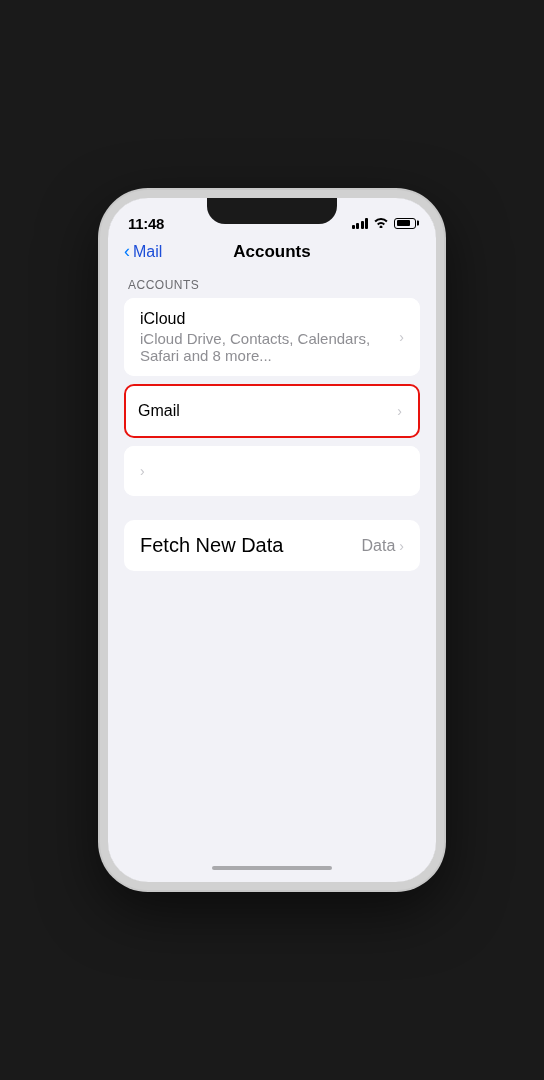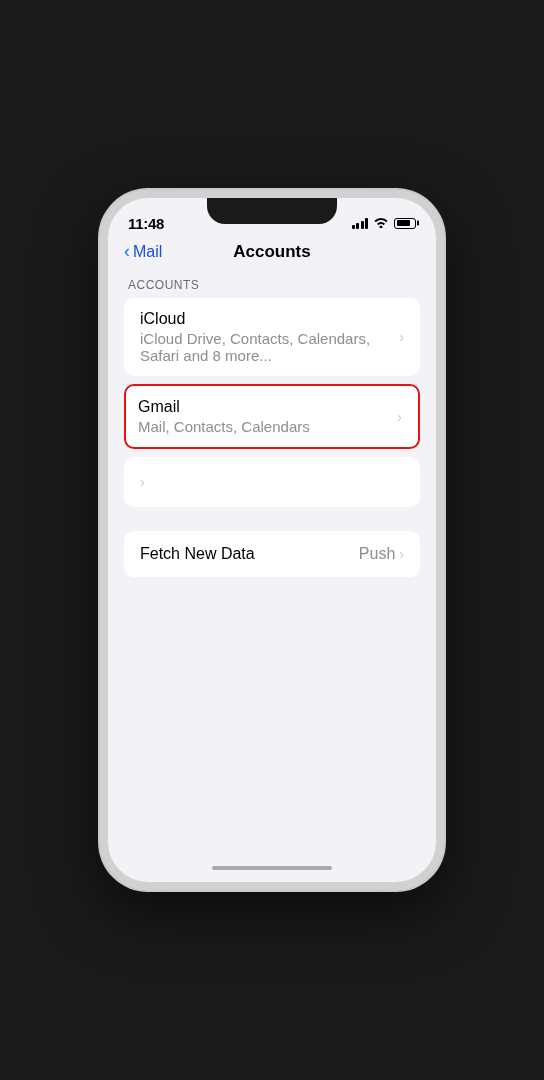--- a/index.html
+++ b/index.html
@@ -300,21 +300,21 @@
 
     .fetch-item {
       display: flex;
       align-items: center;
       justify-content: space-between;
       padding: 14px 16px;
       cursor: pointer;
     }
 
     .fetch-label {
-      font-size: 16px;
+      font-size: 20px;
       color: #000;
       text-align: right;
     }
 
     .fetch-right {
       display: flex;
       align-items: center;
       gap: 4px;
       color: #8e8e93;
       font-size: 16px;
@@ -389,21 +389,20 @@
               <span class="chevron-right">›</span>
             </div>
           </div>
         </div>
 
         <div style="margin-top: 0; margin-bottom: 0; margin-left: 0; margin-right: 0; padding: 8px 0;">
           <div class="gmail-row">
             <div class="list-item">
               <div class="list-item-left">
                 <span class="list-item-title">Gmail</span>
-                <span class="list-item-subtitle">Mail, Contacts, Calendars</span>
               </div>
               <div class="list-item-right">
                 <span class="chevron-right">›</span>
               </div>
             </div>
           </div>
         </div>
 
         <div class="list-group">
           <div class="list-item">
@@ -412,21 +411,21 @@
             </div>
           </div>
         </div>
       </div>
 
       <div class="section">
         <div class="fetch-group">
           <div class="fetch-item">
             <span class="fetch-label">Fetch New Data</span>
             <div class="fetch-right">
-              <span>Push</span>
+              <span>Data</span>
               <span class="chevron-right">›</span>
             </div>
           </div>
         </div>
       </div>
 
     </div>
 
     <div class="home-indicator">
       <div class="home-bar"></div>

